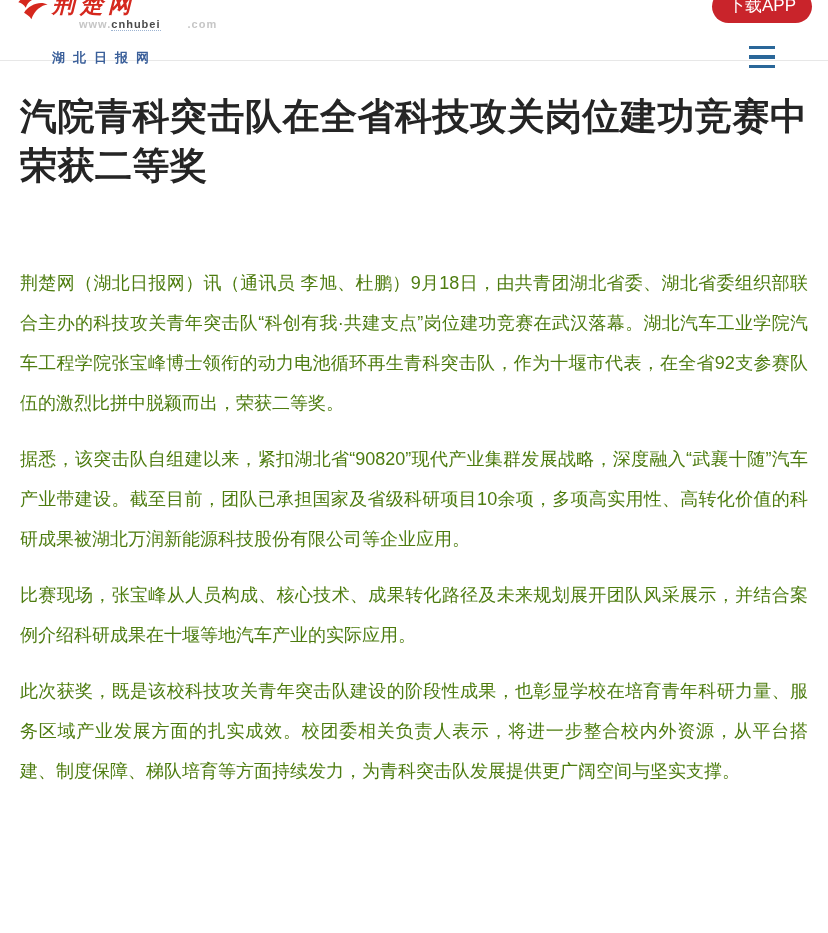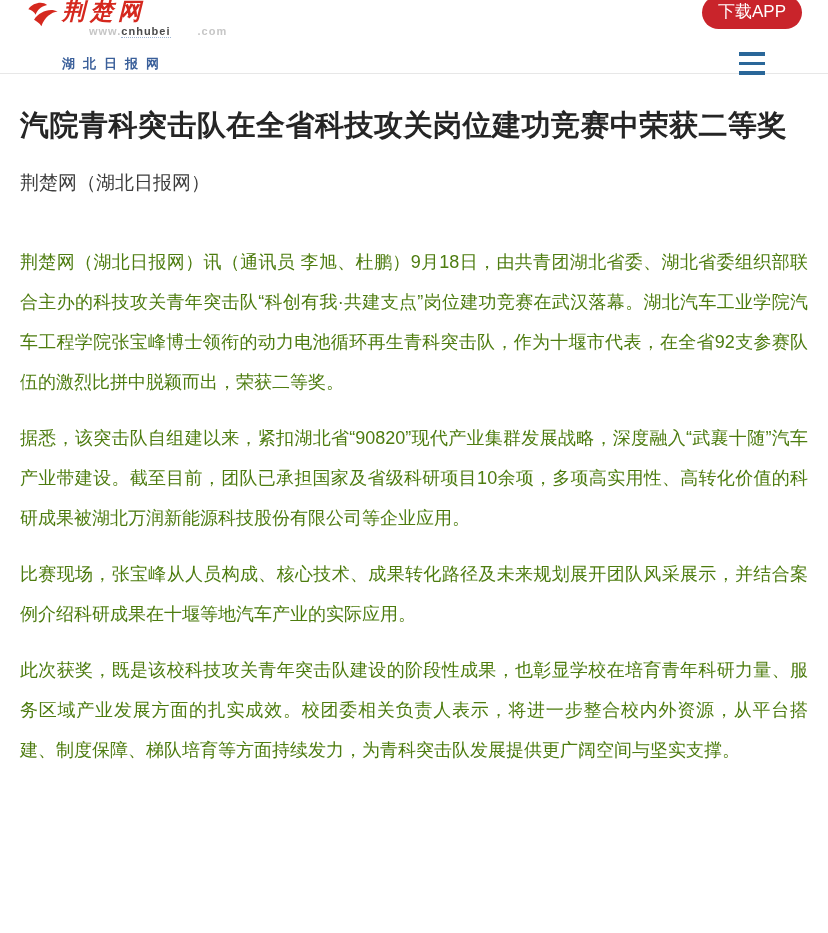--- a/index.html
+++ b/index.html
@@ -10,26 +10,26 @@
   }
   *{box-sizing:border-box;}
   html,body{margin:0;padding:0;background:#ffffff;}
   body{
     font-family:"Liberation Sans","DejaVu Sans",sans-serif;
     width:828px;
     color:#3f3f3f;
   }
   
   .header{
-    height:74px;
+    height:61px;
     border-bottom:1px solid #e7e7e7;
     display:flex;
     justify-content:space-between;
     align-items:center;
-    padding:0 26px;
+    padding:0 16px;
     background:#ffffff;
   }
   .logo{
     display:flex;
     align-items:flex-start;
     text-decoration:none;
     cursor:pointer;
   }
   .logo-bird{display:block;margin-top:1px;}
   .logo-bird svg{width:34px;height:26px;display:block;}
@@ -78,21 +78,21 @@
     flex-direction:column;
     gap:6px;
     width:26px;
     cursor:pointer;
     padding:2px 0;
   }
   .menu span{display:block;height:3.5px;background:var(--menu-blue,#2a6799);}
   
   .article{padding:0 20px 40px;}
   .article h1{
-    font-size:29px;
+    font-size:37px;
     font-weight:bold;
     color:#252525;
     margin:32px 0 8px;
     line-height:1.32;
     letter-spacing:0.5px;
   }
   .meta{
     margin-top:26px;
     font-size:19px;
     display:flex;
@@ -134,21 +134,20 @@
       <span></span>
         <span></span>
         <span></span>
     </div>
   </div>
 </header>
 
 <main class="article">
   <h1>汽院青科突击队在全省科技攻关岗位建功竞赛中荣获二等奖</h1>
   <div class="meta">
-    <span class="source">荆楚网（湖北日报网）</span>
   </div>
   <div class="body">
     <p>荆楚网（湖北日报网）讯（通讯员 李旭、杜鹏）9月18日，由共青团湖北省委、湖北省委组织部联合主办的科技攻关青年突击队“科创有我·共建支点”岗位建功竞赛在武汉落幕。湖北汽车工业学院汽车工程学院张宝峰博士领衔的动力电池循环再生青科突击队，作为十堰市代表，在全省92支参赛队伍的激烈比拼中脱颖而出，荣获二等奖。</p>
     <p>据悉，该突击队自组建以来，紧扣湖北省“90820”现代产业集群发展战略，深度融入“武襄十随”汽车产业带建设。截至目前，团队已承担国家及省级科研项目10余项，多项高实用性、高转化价值的科研成果被湖北万润新能源科技股份有限公司等企业应用。</p>
     <p>比赛现场，张宝峰从人员构成、核心技术、成果转化路径及未来规划展开团队风采展示，并结合案例介绍科研成果在十堰等地汽车产业的实际应用。</p>
     <p>此次获奖，既是该校科技攻关青年突击队建设的阶段性成果，也彰显学校在培育青年科研力量、服务区域产业发展方面的扎实成效。校团委相关负责人表示，将进一步整合校内外资源，从平台搭建、制度保障、梯队培育等方面持续发力，为青科突击队发展提供更广阔空间与坚实支撑。</p>
   </div>
 </main>
 
 </body></html>

